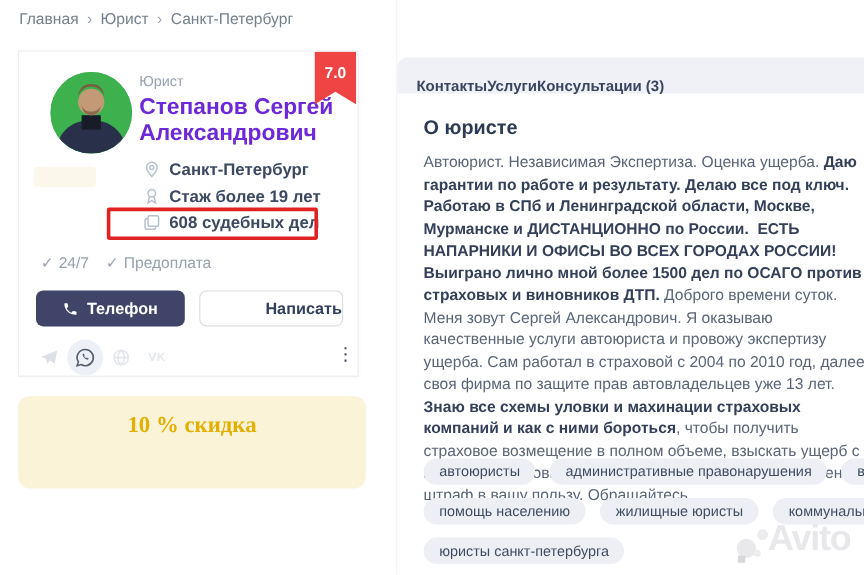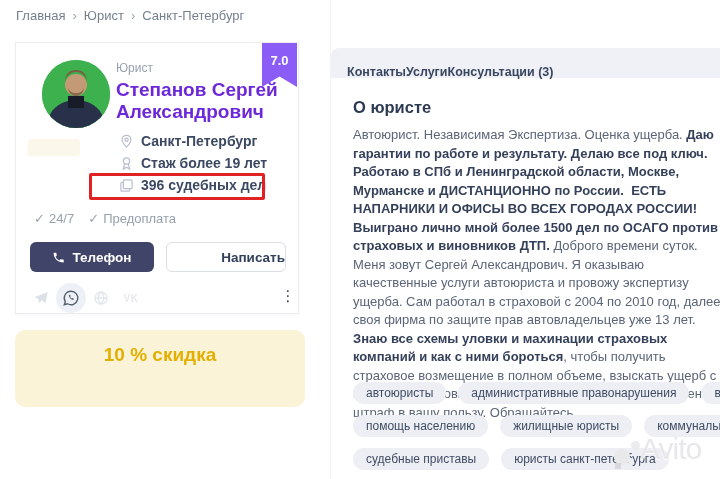--- a/index.html
+++ b/index.html
@@ -11,21 +11,21 @@
   .breadcrumb { position:absolute; left:16px; top:8px; font-size:13px; color:#75808f; display:flex; gap:7px; align-items:center; }
   .breadcrumb .sep { color:#9aa5b4; font-size:13px; }
   .breadcrumb .crumb { cursor:pointer; }
 
   
   .card { position:absolute; left:15px; top:42px; width:284px; height:272px; background:#fff;
           border:1px solid #ededf1; border-radius:0; box-shadow:0 1px 3px rgba(40,50,80,0.04); }
   .avatar { position:absolute; left:26px; top:17px; width:68px; height:68px; border-radius:50%; overflow:hidden; background:#3CB14E; }
   .role { position:absolute; left:100px; top:18px; font-size:12px; color:#98a1ad; }
   .name { position:absolute; left:100px; top:36px; width:176px; font-size:19px; line-height:22px; font-weight:bold; color:#6d28d9; }
-  .badge { position:absolute; left:246px; top:0; width:35px; height:44px; background:#8b5cf6; color:#fff;
+  .badge { position:absolute; left:246px; top:0; width:35px; height:44px; background:#ef4444; color:#fff;
            font-size:13px; font-weight:bold; text-align:center; padding-top:10px;
            clip-path:polygon(0 0,100% 0,100% 100%,50% 76%,0 100%); }
   .blurbox { position:absolute; left:12px; top:96px; width:52px; height:17px; background:#fbf7ea; border-radius:3px; }
   .details { position:absolute; left:103px; top:89px; }
   .detail-row { display:flex; align-items:center; height:18px; margin-bottom:4px; }
   .detail-row svg { width:15px; height:15px; flex:0 0 15px; }
   .detail-row .dtext { margin-left:7px; font-size:14px; font-weight:bold; color:#3C4963; white-space:nowrap; }
   .redbox { position:absolute; left:73px; top:130px; width:176px; height:27px; border:3px solid #E02222; border-radius:2px; pointer-events:none; }
   .features { position:absolute; left:18px; top:168px; display:flex; gap:14px; font-size:13px; color:#97A1AE; }
   .features .check { color:#9aa3b1; margin-right:4px; }
@@ -34,21 +34,21 @@
   .btn-write { position:absolute; left:150px; top:199px; width:120px; height:30px; background:#fff; color:#32405C;
                border:1px solid #DADEE5; border-radius:6px; font-size:13.5px; font-weight:bold; display:flex; align-items:center; justify-content:center; gap:6px; cursor:pointer; font-family:inherit;padding-left:48px; }
   .socials { position:absolute; left:10px; top:240px; display:flex; }
   .soc { width:30px; height:30px; border-radius:50%; display:flex; align-items:center; justify-content:center; cursor:pointer; }
   .soc.faded { opacity:.45; }
   .soc.wa { background:#EEF0F7; }
   .vk-label { font-size:10px; font-weight:bold; color:#C6CCD7; letter-spacing:.5px; }
   .kebab { position:absolute; left:262px; top:240px; width:20px; height:26px; color:#39465f; font-size:15px; line-height:26px; text-align:center; cursor:pointer; }
 
   
-  .promo { position:absolute; left:15px; top:330px; width:290px; height:77px; background:#FBF3D7; border-radius:10px; text-align:center; }
+  .promo { position:absolute; left:15px; top:330px; width:290px; height:77px; background:#FBF3D7; border-radius:10px; text-align:center;font-family:Liberation Serif, serif; }
   .promo .discount { margin-top:14px; font-size:19px; font-weight:bold; color:#E3AF00; }
   .promo .note { margin-top:9px; font-size:13.5px; font-weight:bold; color:#3B4660; }
 
   
   .panel { position:absolute; left:330px; top:0; width:390px; height:479px; background:#fff; border-left:1px solid #f3f4f8; }
   .tabbar { position:absolute; left:0; top:48px; width:390px; height:30px; background:#F0F1F7; border-radius:8px 0 0 0;
             display:flex; align-items:center; justify-content:flex-start; padding:18px 14px 0 16px; }
   .tab { font-size:12.5px; font-weight:bold; color:#394660; cursor:pointer; white-space:nowrap; }
   .about-title { position:absolute; left:22px; top:98px; font-size:16.5px; font-weight:bold; color:#2D3A53; }
   .about-text { position:absolute; left:22px; top:126px; width:368px; font-size:13px; line-height:18.5px; color:#5A6578; white-space:pre-wrap; }
@@ -56,21 +56,21 @@
   .tag-row { position:absolute; left:22px; display:flex; gap:12px; }
   .tag-row.r0 { top:382px; } .tag-row.r1 { top:415px; } .tag-row.r2 { top:448px; }
   .tag { height:22px; line-height:22px; padding:0 13px; background:#EDEFF4; border-radius:12px; font-size:12px; color:#404C64; white-space:nowrap; cursor:pointer; }
 
   
   .watermark { position:absolute; left:612px; top:436px; width:110px; height:40px; pointer-events:none; }
   .wm-c1 { position:absolute; left:2px; top:13px; width:16px; height:16px; border-radius:50%; background:#E9E9EC; }
   .wm-c2 { position:absolute; left:19px; top:5px; width:9px; height:9px; border-radius:50%; background:#ECECEF; }
   .wm-c3 { position:absolute; left:16px; top:22px; width:6px; height:6px; border-radius:50%; background:#EDEDF0; }
   .wm-sq { position:absolute; left:3px; top:27px; width:6px; height:6px; background:#D8D8DB; }
-  .wm-text { position:absolute; left:28px; top:-4px; font-size:30px; font-weight:normal; color:#E8E8EB; letter-spacing:-1px; text-shadow:0 1px 0 #fff; }
+  .wm-text { position:absolute; left:28px; top:-4px; font-size:30px; font-weight:bold; color:#E8E8EB; letter-spacing:-1px; text-shadow:0 1px 0 #fff; }
 </style>
 </head>
 <body>
 
 <div class="page">
 
   <nav class="breadcrumb">
     <span class="crumb">Главная</span>
     <span class="sep">›</span>
     <span class="crumb">Юрист</span>
@@ -109,21 +109,21 @@
           <circle cx="12" cy="8" r="5"></circle>
             <path d="M9 12.5 7 21l5-3 5 3-2-8.5"></path>
         </svg>
         <span class="dtext">Стаж более 19 лет</span>
       </div>
       <div class="detail-row">
         <svg viewBox="0 0 24 24" fill="none" stroke="#B9C0CD" stroke-width="2">
           <rect x="7" y="3" width="14" height="14" rx="2"></rect>
             <path d="M17 17v2a2 2 0 0 1-2 2H5a2 2 0 0 1-2-2V9a2 2 0 0 1 2-2h2"></path>
         </svg>
-        <span class="dtext">396 судебных дел</span>
+        <span class="dtext">608 судебных дел</span>
       </div>
     </div>
 
     <div class="redbox"></div>
 
     <div class="features">
       <span><span class="check">✓</span><span>24/7</span></span>
       <span><span class="check">✓</span><span>Предоплата</span></span>
     </div>
 
@@ -187,21 +187,20 @@
       <span class="tag">автоюристы</span>
       <span class="tag">административные правонарушения</span>
       <span class="tag">военносл</span>
     </div>
     <div class="tag-row r1">
       <span class="tag">помощь населению</span>
       <span class="tag">жилищные юристы</span>
       <span class="tag">коммунальное хозя</span>
     </div>
     <div class="tag-row r2">
-      <span class="tag">судебные приставы</span>
       <span class="tag">юристы санкт-петербурга</span>
     </div>
   </section>
 
   <div class="watermark">
     <span class="wm-c1"></span>
     <span class="wm-c2"></span>
     <span class="wm-c3"></span>
     <span class="wm-sq"></span>
     <span class="wm-text">Avito</span>

